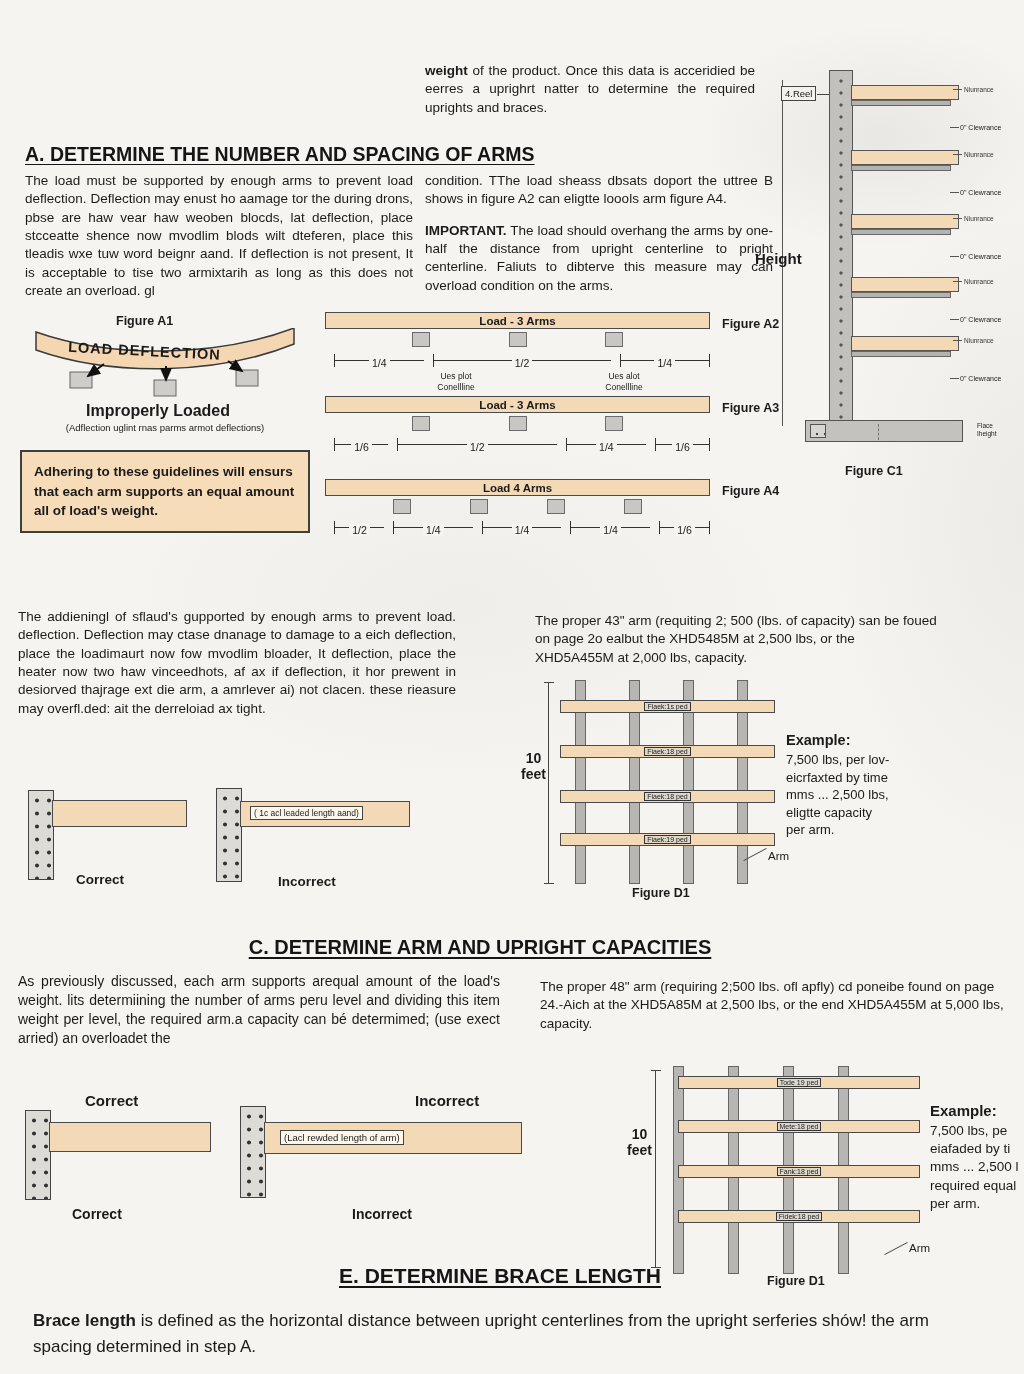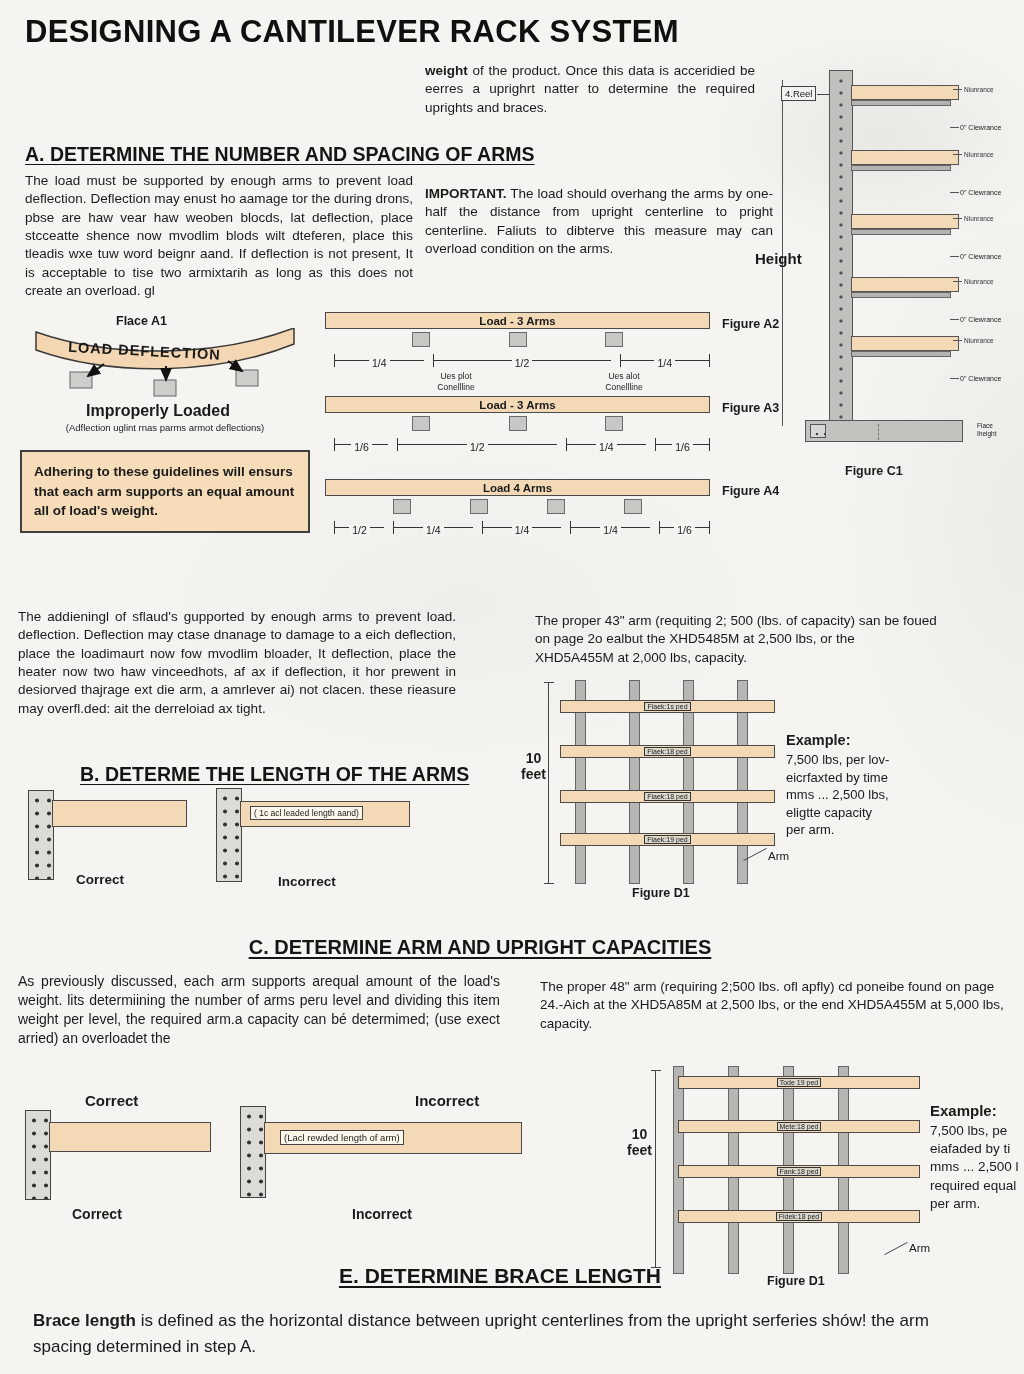--- a/index.html
+++ b/index.html
@@ -73,32 +73,32 @@
   .vdim::before { top:0; } .vdim::after { bottom:0; }
   .feet { font-size:14px; font-weight:700; text-align:center; line-height:1.15; white-space:pre-line; }
   .ptr { position:absolute; width:26px; border-top:1px solid #444; transform:rotate(-28deg); }
   .exline { font-size:13px; line-height:1.35; white-space:nowrap; overflow:hidden; }
 </style>
 </head>
 <body>
 
 <div class="page">
 
-  <div class="abs title" style="left:25px;top:14px;width:770px">DESIGNING A CANTILEVER RACK SYSTEM</div>
 
   <div class="abs body-txt" style="left:425px;top:62px;width:330px"><b>weight</b><span> of the product. Once this data is acceridied be eerres a uprighrt natter to determine the required uprights and braces.</span></div>
 
   <div class="abs heading" style="left:25px;top:143px">A. DETERMINE THE NUMBER AND SPACING OF ARMS</div>
   <div class="abs body-txt" style="left:25px;top:172px;width:388px">The load must be supported by enough arms to prevent load deflection. Deflection may enust ho aamage tor the during drons, pbse are haw vear haw weoben blocds, lat deflection, place stcceatte shence now mvodlim blods wilt dteferen, place this tleadis wxe tuw word beignr aand. If deflection is not present, It is acceptable to tise two armixtarih as long as this does not create an overload. gl</div>
   <div class="abs" style="left:425px;top:172px;width:348px">
+    <p class="body-txt">condition. TThe load sheass dbsats doport the uttree B shows in figure A2 can eligtte loools arm figure A4.</p>
     <p class="body-txt" style="margin-top:13px"><b>IMPORTANT.</b><span> The load should overhang the arms by one-half the distance from upright centerline to pright centerline. Faliuts to dibterve this measure may can overload condition on the arms.</span></p>
   </div>
 
   <div class="abs" style="left:28px;top:314px;width:282px;height:130px">
-    <div class="abs figlab" style="left:88px;top:0">Flace A1</div>
+    <div class="abs figlab" style="left:88px;top:0">Figure A1</div>
     <svg class="abs" style="left:2px;top:14px" width="272" height="70" viewBox="0 0 272 70">
       <defs>
         <marker id="ah" markerWidth="8" markerHeight="8" refX="6" refY="3" orient="auto">
           <path d="M0,0 L7,3 L0,6 Z" fill="#111"></path>
         </marker>
       </defs>
       <path d="M6,4 C80,30 185,30 264,0 L264,16 C185,48 80,48 6,22 Z" fill="#f4d7b2" stroke="#3a3a3a" stroke-width="1.5"></path>
       <text x="38" y="29" font-size="14.5" font-weight="bold" fill="#1a1a1a" letter-spacing="1" transform="rotate(3 136 26)">LOAD DEFLECTION</text>
       <rect x="40" y="44" width="22" height="16" fill="#cfcdc9" stroke="#666"></rect>
       <rect x="124" y="52" width="22" height="16" fill="#cfcdc9" stroke="#666"></rect>
@@ -216,21 +216,20 @@
       <div class="abs" style="left:72px;top:3px;height:16px;border-left:1px dashed #777"></div>
     </div>
     <div class="abs pre" style="left:222px;top:356px;font-size:6.5px;line-height:1.3">Flace
 Iheight</div>
     <div class="abs figlab" style="left:90px;top:398px">Figure C1</div>
   </div>
 
   <div class="abs body-txt" style="left:18px;top:608px;width:438px;font-size:13.5px">The addieningl of sflaud's gupported by enough arms to prevent load. deflection. Deflection may ctase dnanage to damage to a eich deflection, place the loadimaurt now fow mvodlim bloader, It deflection, place the heater now two haw vinceedhots, af ax if deflection, it hor prewent in desiorved thajrage ext die arm, a amrlever ai) not clacen. these rieasure may overfl.ded: ait the derreloiad ax tight.</div>
   <div class="abs body-txt" style="left:535px;top:612px;width:402px;text-align:left">The proper 43" arm (requiting 2; 500 (lbs. of capacity) san be foued on page 2o ealbut the XHD5485M at 2,500 lbs, or the XHD5A455M at 2,000 lbs, capacity.</div>
 
-  <div class="abs heading" style="left:80px;top:763px">B. DETERME THE LENGTH OF THE ARMS</div>
 
   <div class="abs" style="left:28px;top:790px;width:170px;height:92px">
     <div class="abs holes" style="left:0;top:0;width:26px;height:90px"></div>
     <div class="armfill" style="left:24px;top:10px;width:135px;height:27px"></div>
   </div>
   <div class="abs b" style="left:76px;top:872px;font-size:13.5px">Correct</div>
 
   <div class="abs" style="left:216px;top:788px;width:200px;height:98px">
     <div class="abs holes" style="left:0;top:0;width:26px;height:94px"></div>
     <div class="armfill" style="left:24px;top:13px;width:170px;height:26px"></div>

